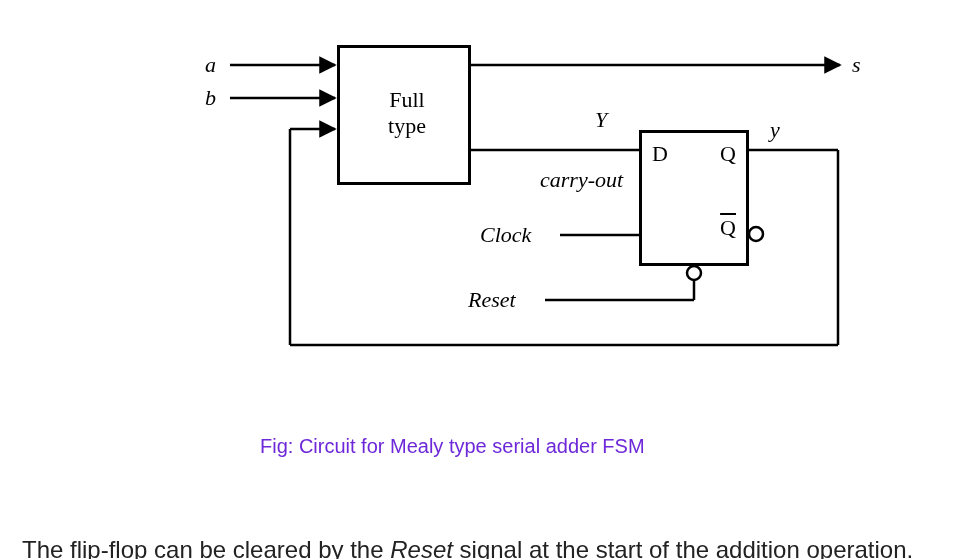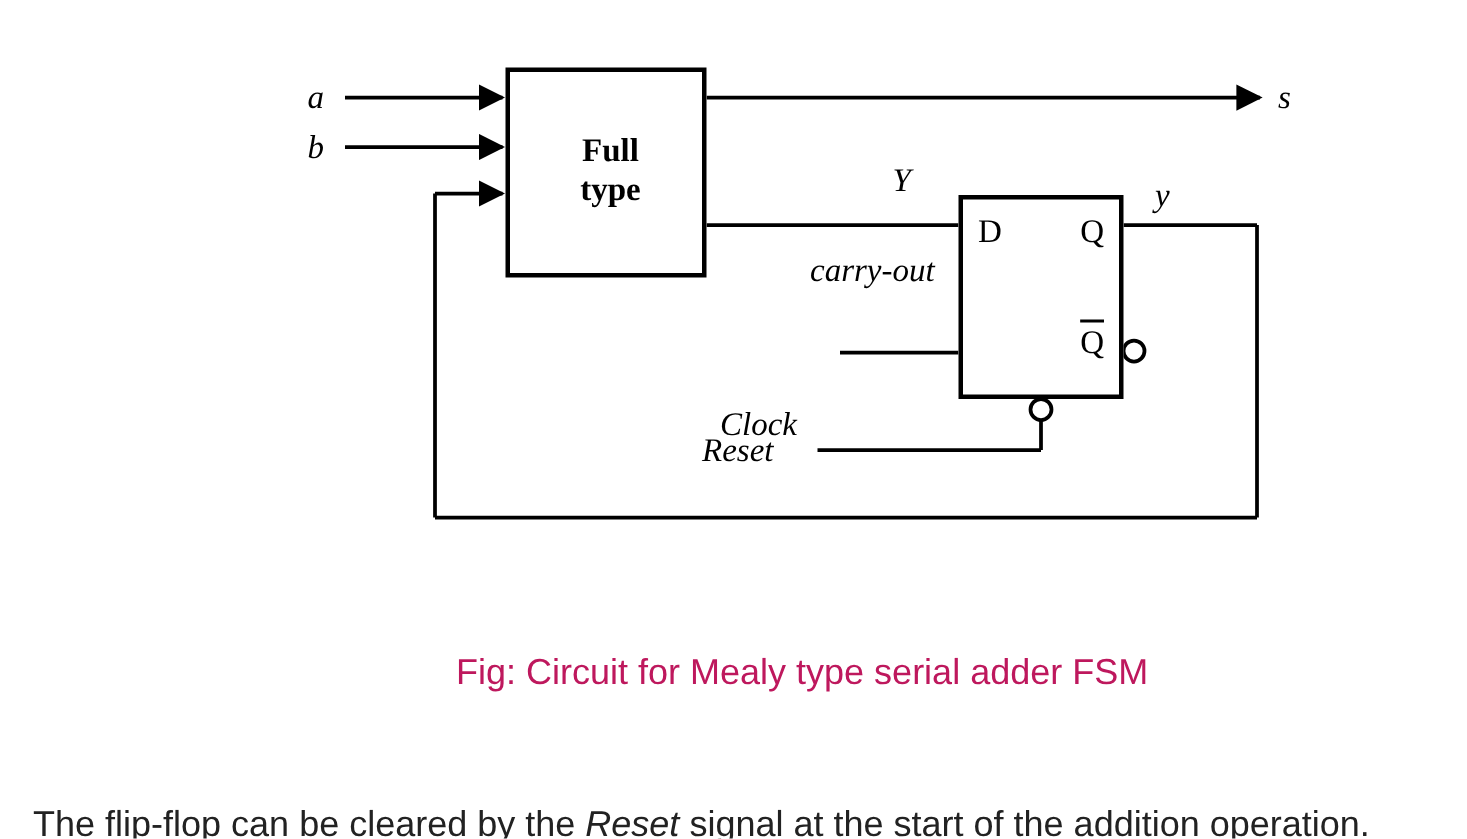--- a/index.html
+++ b/index.html
@@ -26,23 +26,22 @@
     position: absolute;
     font-size: 22px;
     line-height: 1.1;
     white-space: nowrap;
   }
   .italic { font-style: italic; }
   .serif  { font-family: "Times New Roman", Times, serif; }
   .center { text-align: center; }
   .caption {
     position: absolute;
-    font-size: 24px;
-    color: #be185d;
-    margin-left: 44px;
+    font-size: 20px;
+    color: #6d28d9;
   }
   .body-text {
     position: absolute;
     font-size: 24px;
     color: #222;
     margin-top: 26px;
   }
   svg.wires {
     position: absolute;
     left: 0; top: 0;
@@ -93,21 +92,21 @@
     <line x1="290" y1="129" x2="335" y2="129" stroke="#000" stroke-width="2.5" marker-end="url(#arrow)"></line>
 
     <line x1="545" y1="300" x2="694" y2="300" stroke="#000" stroke-width="2.5"></line>
     <line x1="694" y1="300" x2="694" y2="280" stroke="#000" stroke-width="2.5"></line>
 
     <circle cx="694" cy="273" r="7" fill="#fff" stroke="#000" stroke-width="2.5"></circle>
 
     <circle cx="756" cy="234" r="7" fill="#fff" stroke="#000" stroke-width="2.5"></circle>
   </svg>
 
-  <div class="block" style="left:337px; top:45px; width:134px; height:140px;font-weight:bold;">
+  <div class="block" style="left:337px; top:45px; width:134px; height:140px;">
     <div class="txt serif center" style="left:0; top:40px; width:134px;">Full</div>
     <div class="txt serif center" style="left:0; top:66px; width:134px;">type</div>
   </div>
 
   <div class="block" style="left:639px; top:130px; width:110px; height:136px;">
     <span class="ff-label" style="left:10px; top:8px;">D</span>
     <span class="ff-label" style="right:10px; top:8px;">Q</span>
     <span class="ff-label overline" style="right:10px; bottom:22px;">Q</span>
   </div>
 
@@ -115,21 +114,21 @@
   <div class="txt serif italic" style="left:205px; top:86px;">b</div>
 
   <div class="txt serif italic" style="left:852px; top:53px;">s</div>
 
   <div class="txt serif italic" style="left:595px; top:108px;">Y</div>
 
   <div class="txt serif italic" style="left:540px; top:168px;">carry-out</div>
 
   <div class="txt serif italic" style="left:770px; top:118px;">y</div>
 
-  <div class="txt serif italic" style="left:480px; top:223px;margin-top:48px;">Clock</div>
+  <div class="txt serif italic" style="left:480px; top:223px;">Clock</div>
 
   <div class="txt serif italic" style="left:468px; top:288px;">Reset</div>
 
   <div class="caption" style="left:260px; top:435px;">Fig: Circuit for Mealy type serial adder FSM</div>
 
   <div class="body-text" style="left:22px; top:510px;">
     <span>The flip-flop can be cleared by the </span><span class="italic">Reset</span><span> signal at the start of the addition operation.</span>
   </div>
 
 </div>

